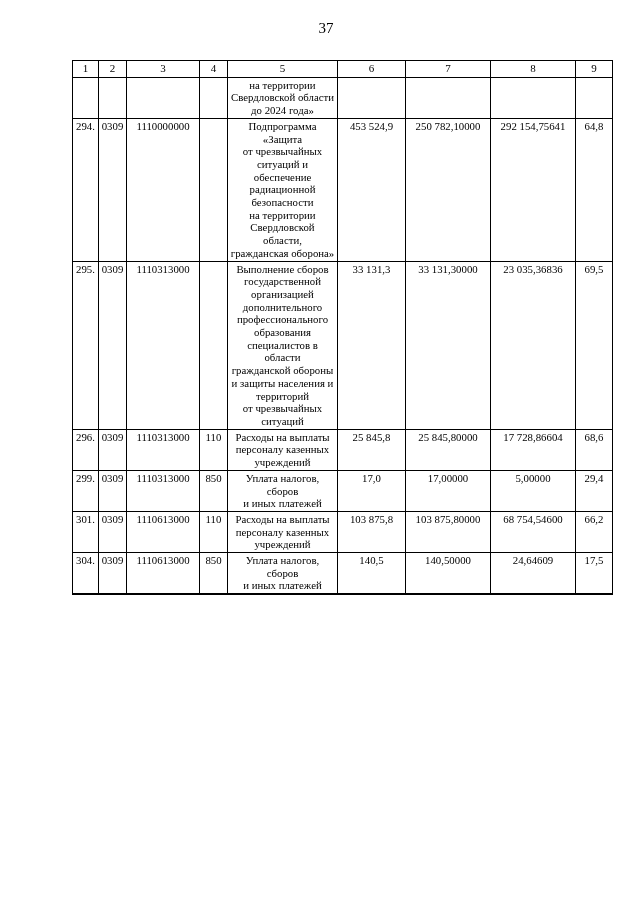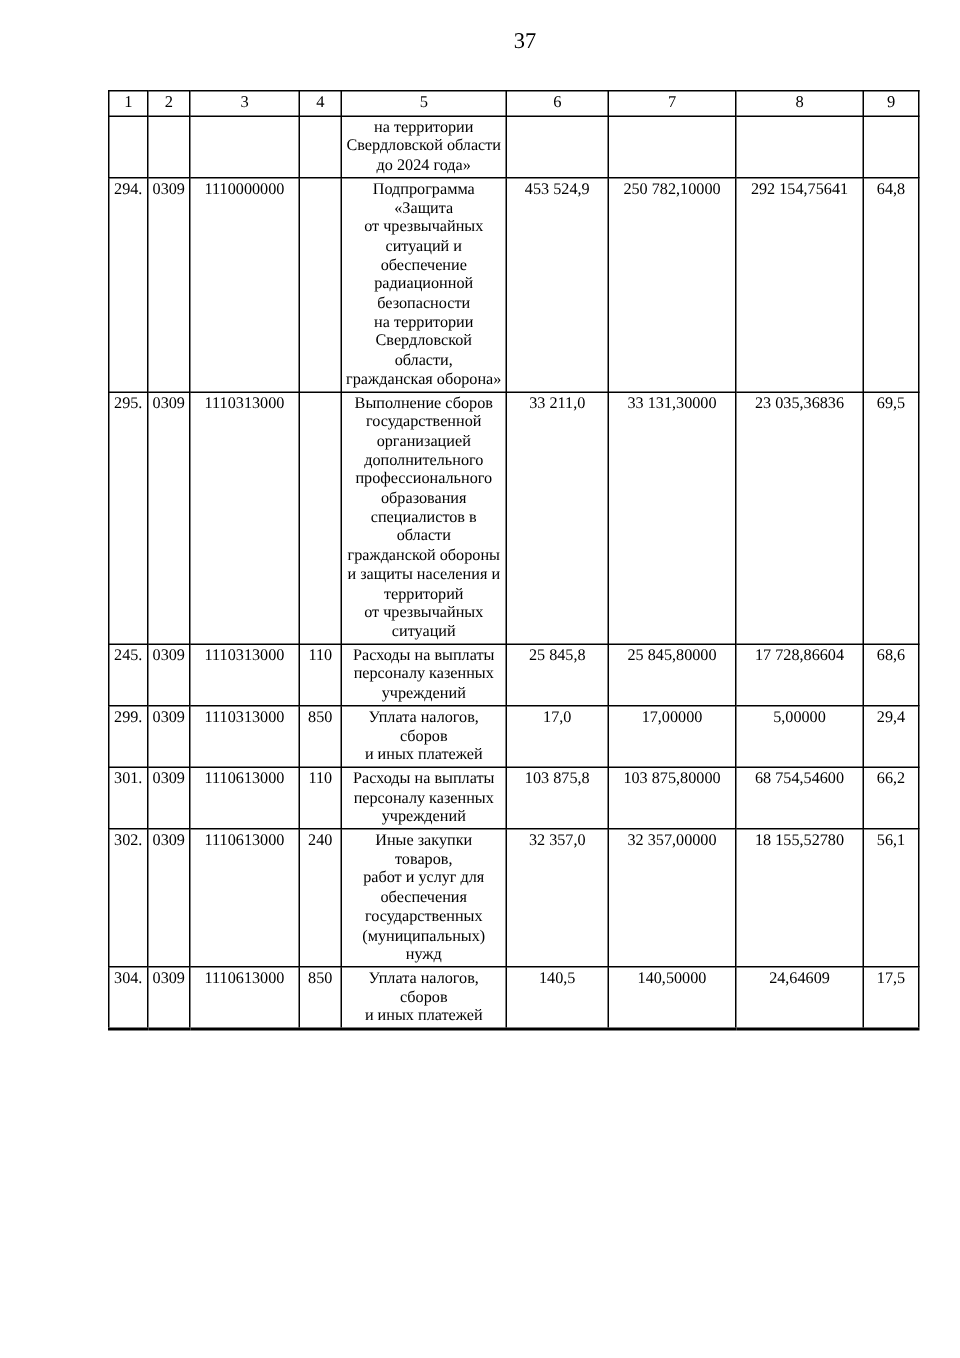--- a/index.html
+++ b/index.html
@@ -12,21 +12,21 @@
     width: 640px;
     height: 905px;
     background: #ffffff;
     color: #000000;
     font-family: "Liberation Serif", serif;
     overflow: hidden;
   }
   .page-number {
     position: absolute;
     top: 20px;
-    left: 80px;
+    left: 56px;
     width: 540px;
     text-align: center;
     font-size: 15px;
   }
   table.budget-table {
     position: absolute;
     left: 72px;
     top: 60px;
     width: 540px;
     border-collapse: collapse;
@@ -139,27 +139,27 @@
 организацией
 дополнительного
 профессионального
 образования
 специалистов в области
 гражданской обороны
 и защиты населения и
 территорий
 от чрезвычайных
 ситуаций</td>
-          <td>33 211,0</td>
+          <td>33 131,3</td>
           <td>33 131,30000</td>
           <td>23 035,36836</td>
           <td>69,5</td>
         </tr>
         <tr>
-          <td>245.</td>
+          <td>296.</td>
           <td>0309</td>
           <td>1110313000</td>
           <td>110</td>
           <td class="name-cell">Расходы на выплаты
 персоналу казенных
 учреждений</td>
           <td>25 845,8</td>
           <td>25 845,80000</td>
           <td>17 728,86604</td>
           <td>68,6</td>
@@ -183,35 +183,20 @@
           <td>110</td>
           <td class="name-cell">Расходы на выплаты
 персоналу казенных
 учреждений</td>
           <td>103 875,8</td>
           <td>103 875,80000</td>
           <td>68 754,54600</td>
           <td>66,2</td>
         </tr>
         <tr>
-          <td>302.</td>
-          <td>0309</td>
-          <td>1110613000</td>
-          <td>240</td>
-          <td class="name-cell">Иные закупки товаров,
-работ и услуг для
-обеспечения
-государственных
-(муниципальных) нужд</td>
-          <td>32 357,0</td>
-          <td>32 357,00000</td>
-          <td>18 155,52780</td>
-          <td>56,1</td>
-        </tr>
-        <tr>
           <td>304.</td>
           <td>0309</td>
           <td>1110613000</td>
           <td>850</td>
           <td class="name-cell">Уплата налогов, сборов
 и иных платежей</td>
           <td>140,5</td>
           <td>140,50000</td>
           <td>24,64609</td>
           <td>17,5</td>

